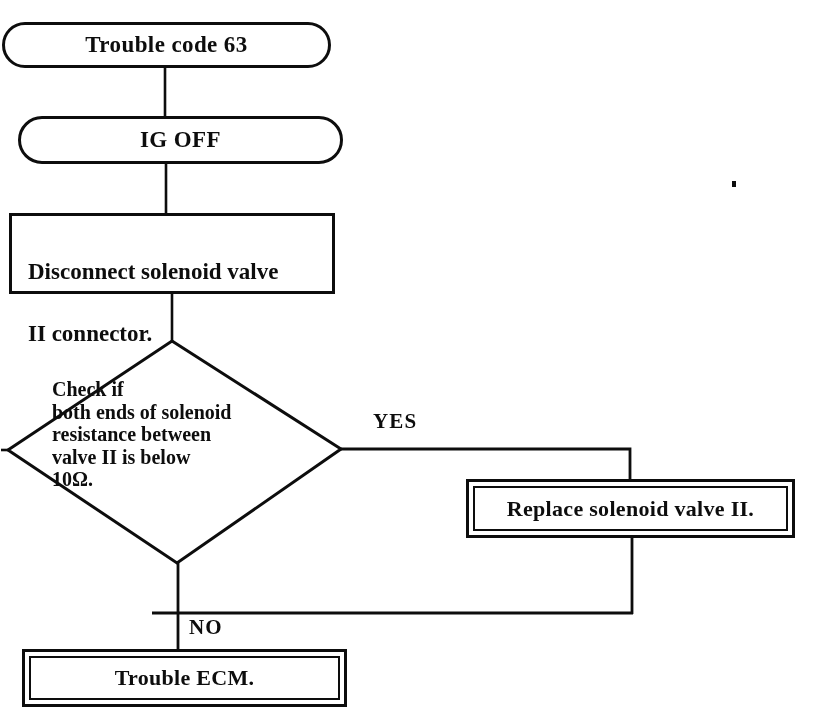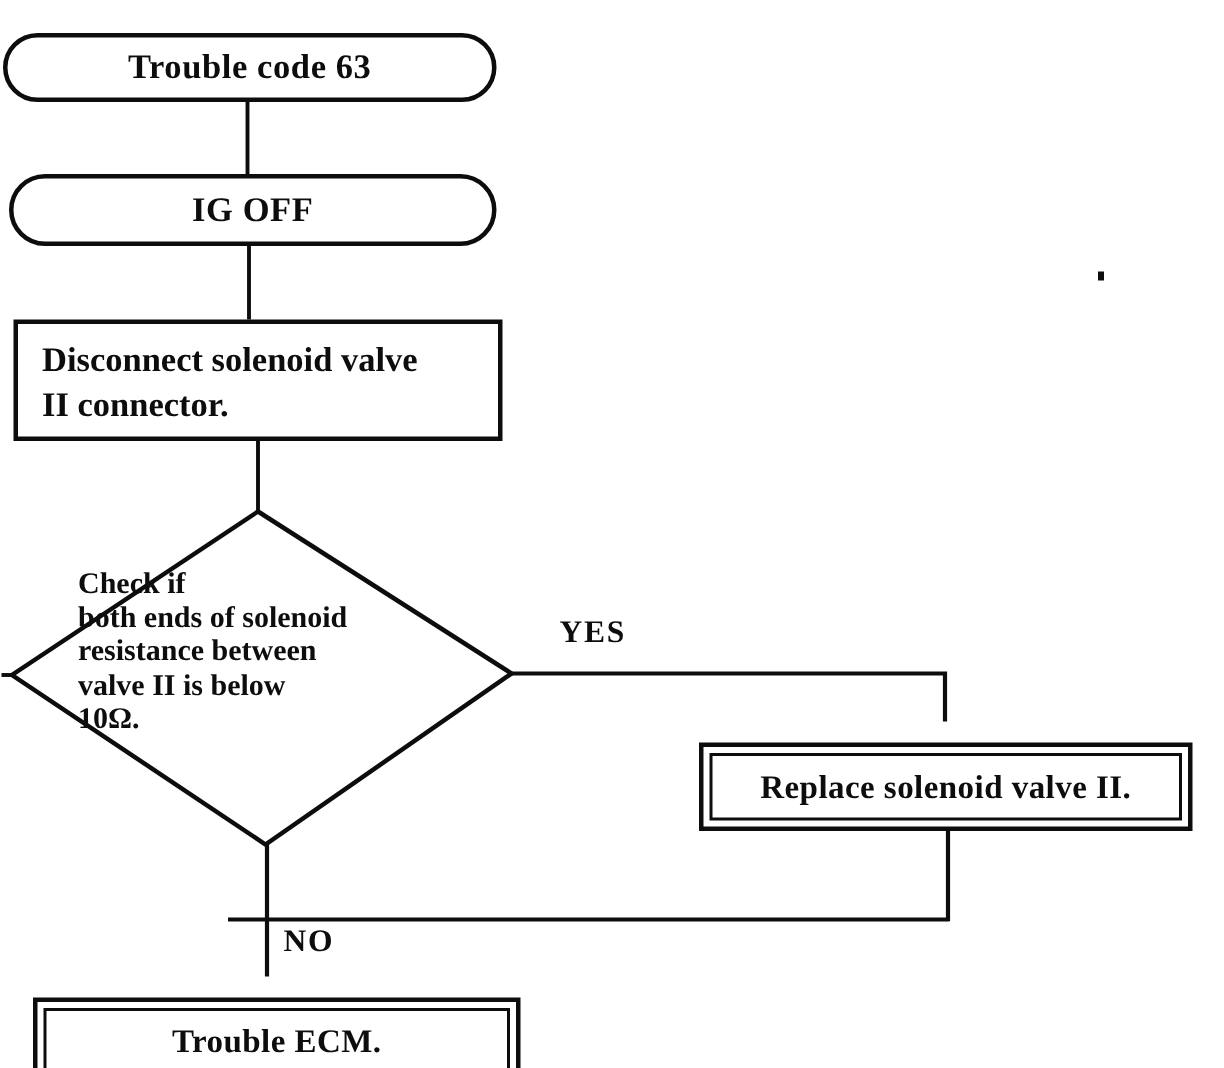--- a/index.html
+++ b/index.html
@@ -39,28 +39,27 @@
 
   .process {
     position: absolute;
     border: 3px solid #0d0d0d;
     background: #ffffff;
     font-size: 23px;
     font-weight: 700;
     line-height: 30px;
     padding: 9px 8px 0 16px;
   }
-  .process .tline { display: block; white-space: nowrap; }
+  .process .tline { display: block; white-space: nowrap; margin-top: 32px; }
 
   .double-box {
     position: absolute;
     border: 3px solid #0d0d0d;
     background: #ffffff;
     padding: 4px;
-    margin-top: 16px;
   }
   .double-box .inner {
     width: 100%;
     height: 100%;
     border: 2px solid #0d0d0d;
     display: flex;
     align-items: center;
     justify-content: center;
     font-size: 22px;
     font-weight: 700;
@@ -112,21 +111,21 @@
     <polyline points="341,449 630,449 630,481" fill="none" stroke="#0d0d0d" stroke-width="2.8"></polyline>
     <line x1="632" y1="536" x2="632" y2="614" stroke="#0d0d0d" stroke-width="2.8"></line>
     <line x1="152" y1="613" x2="633" y2="613" stroke="#0d0d0d" stroke-width="2.8"></line>
     <line x1="178" y1="562" x2="178" y2="651" stroke="#0d0d0d" stroke-width="2.8"></line>
   </svg>
 
   <div class="terminator" style="left:2px; top:22px; width:329px; height:46px;">
     <span>Trouble code 63</span>
   </div>
 
-  <div class="terminator" style="left:6px; top:116px; width:325px; height:48px;">
+  <div class="terminator" style="left:18px; top:116px; width:325px; height:48px;">
     <span>IG OFF</span>
   </div>
 
   <div class="process" style="left:9px; top:213px; width:326px; height:81px;">
     <span class="tline">Disconnect solenoid valve</span>
     <span class="tline">II connector.</span>
   </div>
 
   <div class="diamond-text">
     <span class="tline">Check if</span>

